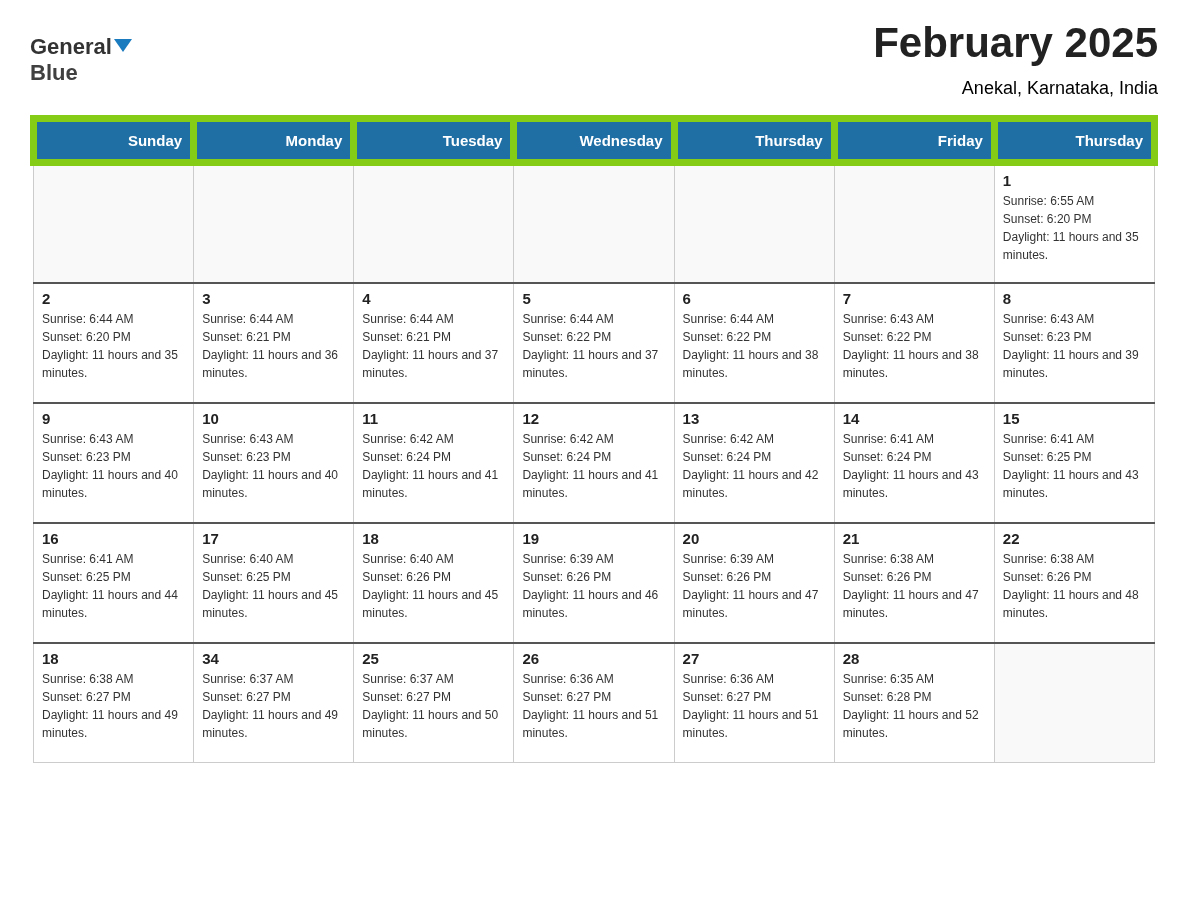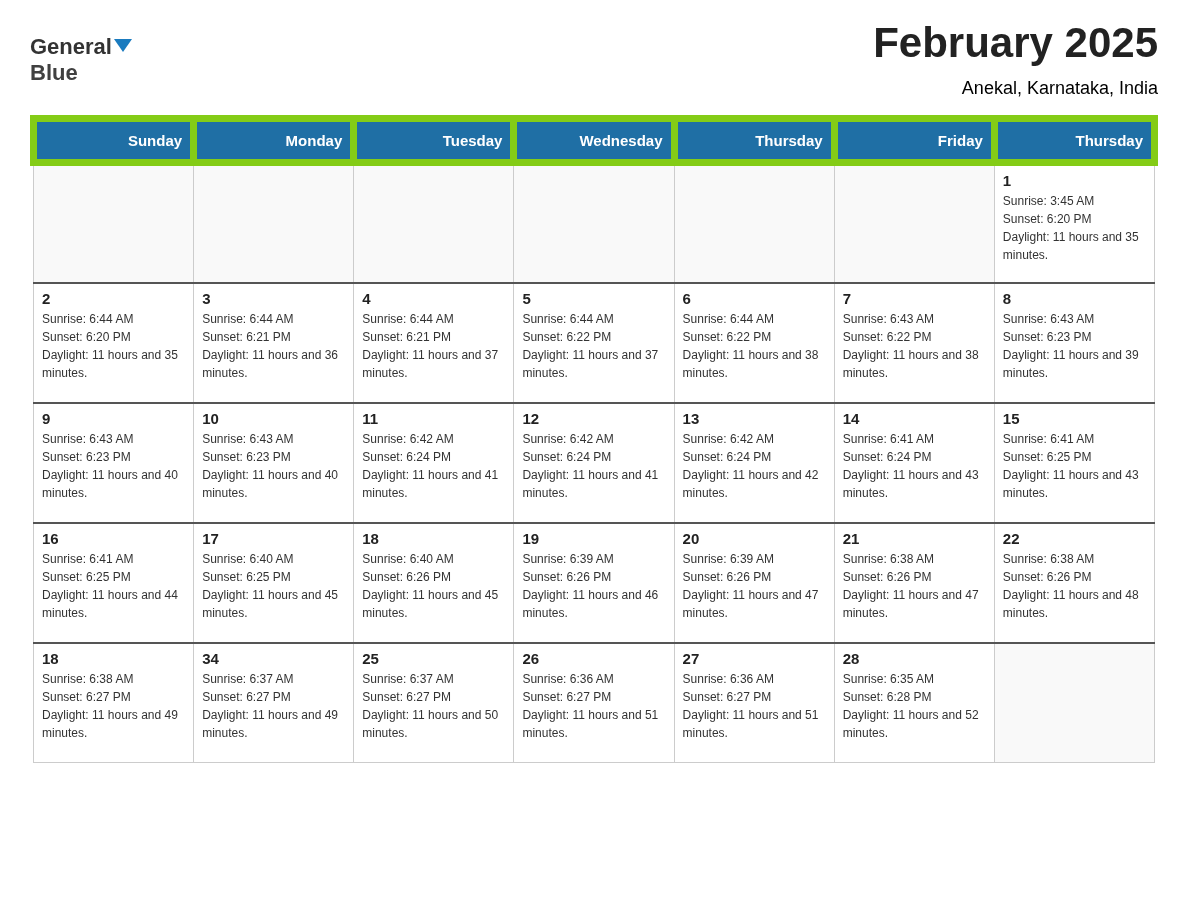--- a/index.html
+++ b/index.html
@@ -139,21 +139,21 @@
   <tbody id="calendar-body">
   <tr>
         <td class="empty-cell"></td>
         <td class="empty-cell"></td>
         <td class="empty-cell"></td>
         <td class="empty-cell"></td>
         <td class="empty-cell"></td>
         <td class="empty-cell"></td>
         <td>
           <span class="day-number">1</span>
-          <div class="day-info" style="white-space: pre-line;">Sunrise: 3:45 AM
+          <div class="day-info" style="white-space: pre-line;">Sunrise: 6:55 AM
 Sunset: 6:20 PM
 Daylight: 11 hours and 35 minutes.</div>
         </td>
       </tr>
       <tr>
         <td>
           <span class="day-number">2</span>
           <div class="day-info" style="white-space: pre-line;">Sunrise: 6:44 AM
 Sunset: 6:20 PM
 Daylight: 11 hours and 35 minutes.</div>

